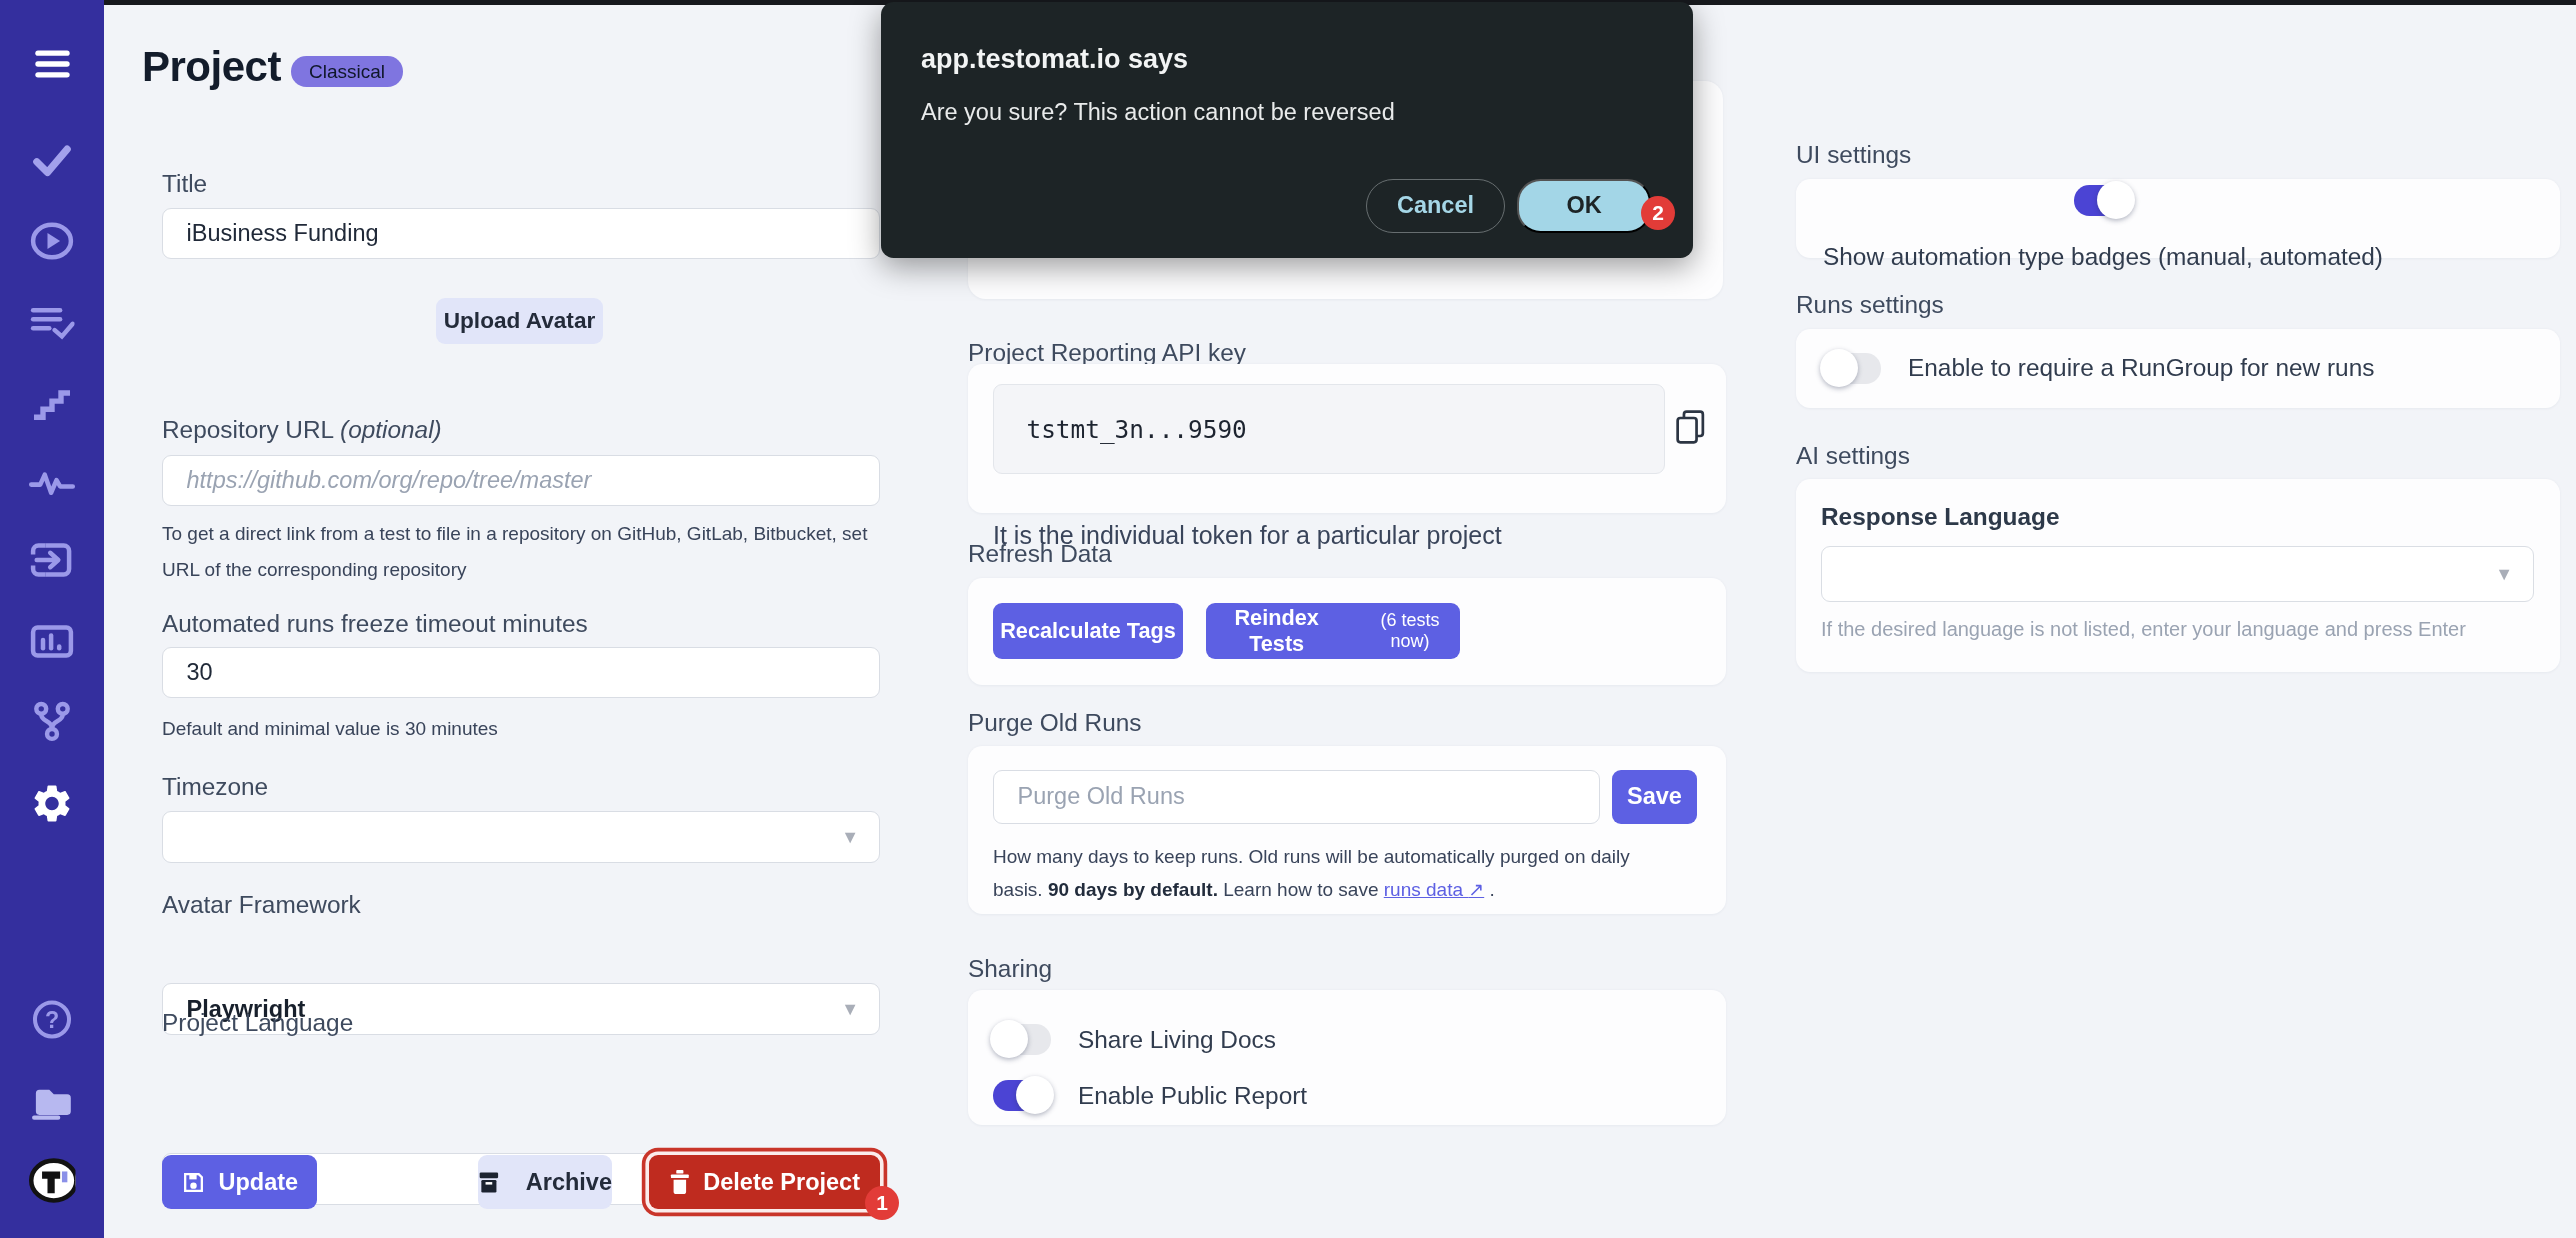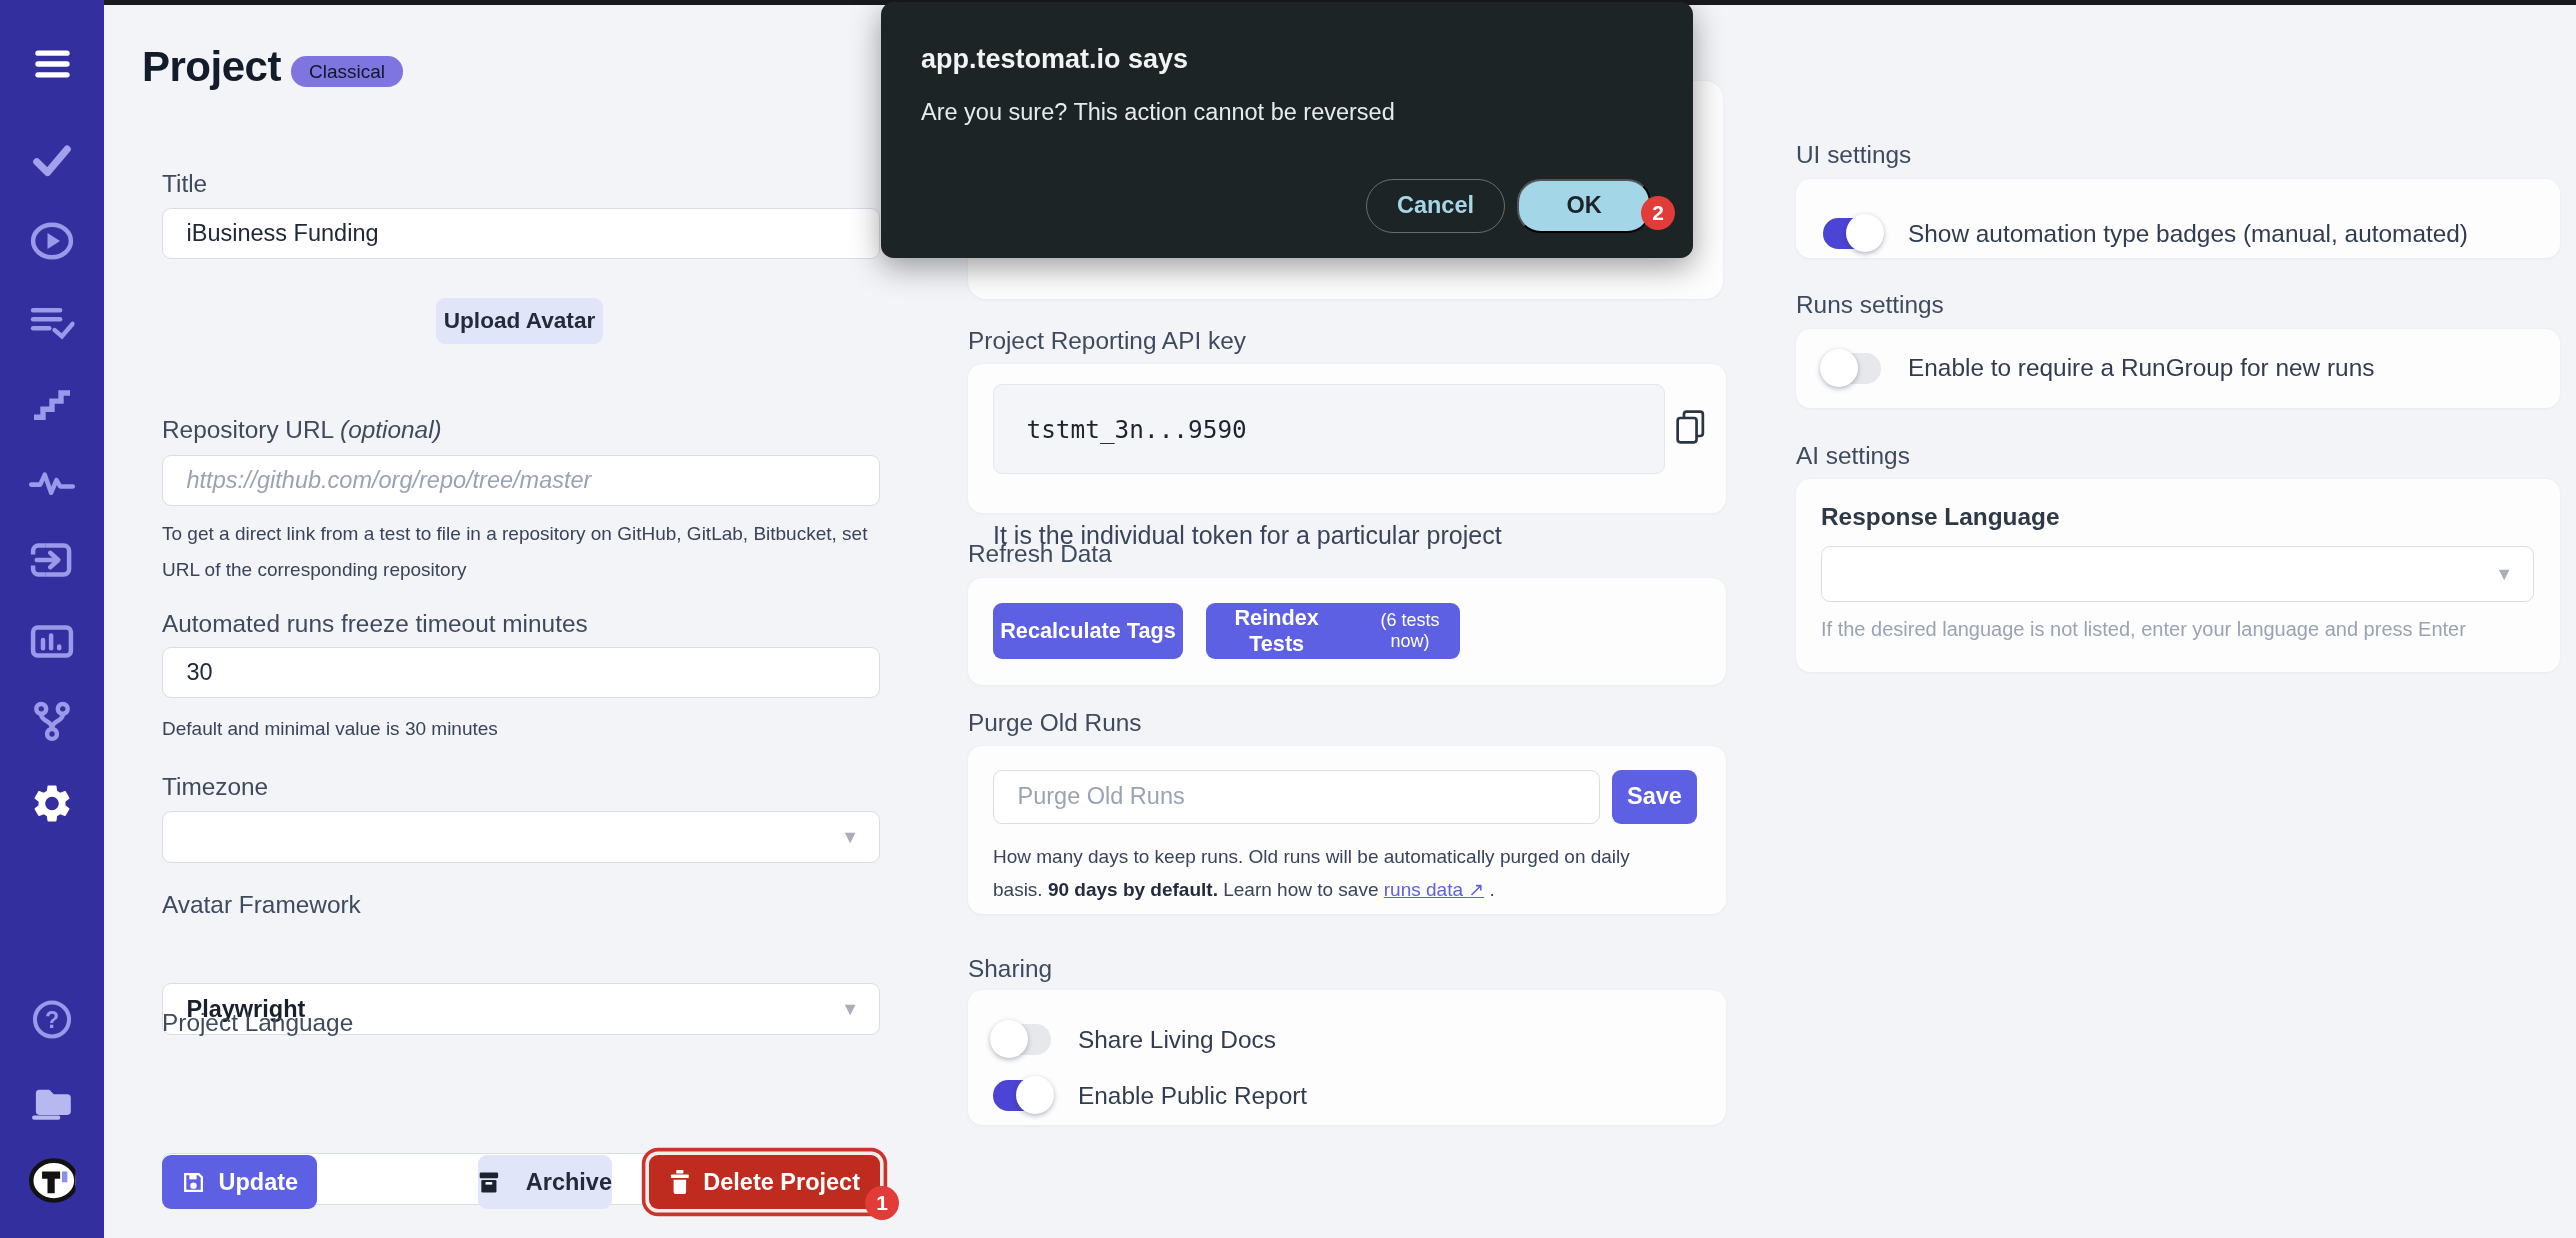--- a/index.html
+++ b/index.html
@@ -68,21 +68,21 @@
   #f-lang-lbl    { left:162px; top:1009px; }
   #f-lang-select { left:162px; top:1049px; width:718px; height:52px; }
   #btn-update  { left:162px; top:1155px; width:155px; height:54px; }
   #btn-archive { left:478px; top:1155px; width:134px; height:54px;gap:26px; }
   #btn-delete  { left:649px; top:1155px; width:231px; height:54px; background:#bf2b1f; color:#fff;
                  box-shadow:0 0 0 3.6px #fbeceb, 0 0 0 7.2px #c9352a; }
   #delete-badge { left:865px; top:1186px; }
 
   
   #obscured-card { left:968px; top:81px; width:755px; height:218px; border-radius:18px; }
-  #api-lbl  { left:968px; top:327px;text-align:right; }
+  #api-lbl  { left:968px; top:339px;text-align:right; }
   #api-card { left:968px; top:364px; width:758px; height:149px; }
   #api-token { position:absolute; left:25px; top:20px; width:672px; height:90px; background:#f4f5f8;
                border:1.8px solid #e3e6eb; border-radius:9px; display:flex; align-items:center; padding:0 32.5px;
                font-family:"DejaVu Sans Mono", monospace; font-size:24.4px; color:#1d2430; }
   #api-copy { position:absolute; right:20px; top:45px; cursor:pointer; }
   #api-help { position:absolute; left:25px; top:117px; font-size:25px; color:#39445a;margin-top:40px; }
   #refresh-lbl  { left:968px; top:540px; }
   #refresh-card { left:968px; top:578px; width:758px; height:107px; }
   #btn-recalc  { position:absolute; left:25px; top:25px; width:190px; height:56px; font-size:21.7px; }
   #btn-reindex { position:absolute; left:238px; top:25px; width:254px; height:56px; font-size:21.7px; }
@@ -95,21 +95,21 @@
   #purge-help b { color:#222c3c; }
   #purge-help a { color:#5d60e3; text-decoration:underline; cursor:pointer; }
   #sharing-lbl  { left:968px; top:955px; }
   #sharing-card { left:968px; top:990px; width:758px; height:135px; }
   #share-row1 { left:25px; top:34px; position:absolute; }
   #share-row2 { left:25px; top:90px; position:absolute; }
 
   
   #ui-lbl   { left:1796px; top:141px; }
   #ui-card  { left:1796px; top:179px; width:764px; height:79px; }
-  #ui-row   { left:27px; top:39px; position:absolute; }
+  #ui-row   { left:27px; top:6px; position:absolute;flex-direction:column; }
   #runs-lbl  { left:1796px; top:291px; }
   #runs-card { left:1796px; top:329px; width:764px; height:79px; }
   #runs-row  { left:27px; top:23.5px; position:absolute; }
   #ai-lbl   { left:1796px; top:442px; }
   #ai-card  { left:1796px; top:479px; width:764px; height:193px; }
   #rl-lbl    { position:absolute; left:25px; top:23.5px; font-size:24.4px; font-weight:700; color:#2d3949; }
   #rl-select { position:absolute; left:25px; top:67px; width:713px; height:56px; border:1.8px solid #dadee4; border-radius:9px; background:#fff; }
   #ai-help   { position:absolute; left:25px; top:139px; font-size:20px; color:#9aa3b2; }
 
   

